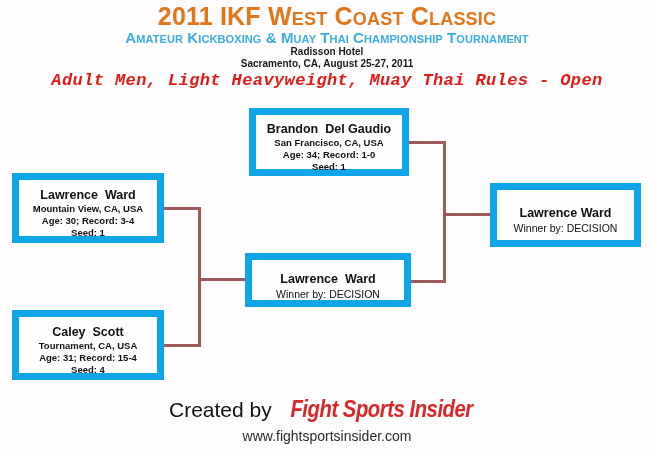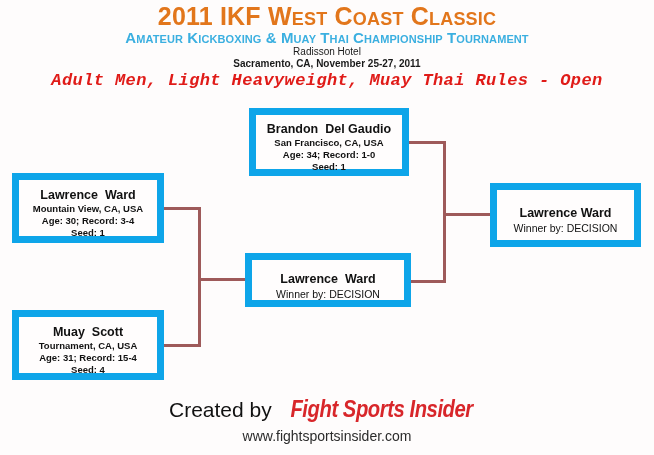--- a/index.html
+++ b/index.html
@@ -31,21 +31,21 @@
     font-weight:bold;
     color:#3BAFE0;
     font-variant:small-caps;
     letter-spacing:0.1px;
     line-height:17px;
     white-space:nowrap;
   }
   #venue{
     top:46px;
     font-size:10px;
-    font-weight:normal;
+    font-weight:bold;
     color:#1a1a1a;
     line-height:12px;
     white-space:nowrap;
   }
   #datecity{
     top:58px;
     font-size:10px;
     font-weight:bold;
     color:#1a1a1a;
     line-height:12px;
@@ -132,21 +132,21 @@
   }
 </style>
 </head>
 <body>
 
 <div id="stage">
 
   <div class="hdr" id="title">2011 IKF West Coast Classic</div>
   <div class="hdr" id="subtitle">Amateur Kickboxing &amp; Muay Thai Championship Tournament</div>
   <div class="hdr" id="venue">Radisson Hotel</div>
-  <div class="hdr" id="datecity">Sacramento, CA, November 25-27, 2011</div>
+  <div class="hdr" id="datecity">Sacramento, CA, August 25-27, 2011</div>
   <div class="hdr" id="division">Adult Men, Light Heavyweight, Muay Thai Rules - Open</div>
 
   <div class="ln lnh" style="left:164px;top:207px;width:37px;"></div>
 
   <div class="ln lnh" style="left:164px;top:344px;width:37px;"></div>
 
   <div class="ln lnv" style="left:198px;top:207px;height:140px;"></div>
 
   <div class="ln lnh" style="left:198px;top:278px;width:49px;"></div>
 
@@ -166,21 +166,21 @@
   </div>
 
   <div class="box" id="box-ward">
     <div class="bx-name">Lawrence  Ward</div>
     <div class="bx-line">Mountain View, CA, USA</div>
     <div class="bx-line">Age: 30; Record: 3-4</div>
     <div class="bx-line">Seed: 1</div>
   </div>
 
   <div class="box" id="box-scott">
-    <div class="bx-name">Muay  Scott</div>
+    <div class="bx-name">Caley  Scott</div>
     <div class="bx-line">Tournament, CA, USA</div>
     <div class="bx-line">Age: 31; Record: 15-4</div>
     <div class="bx-line">Seed: 4</div>
   </div>
 
   <div class="box" id="box-semi-winner">
     <div class="bx-name">Lawrence  Ward</div>
     <div class="bx-win">Winner by: DECISION</div>
   </div>
 

